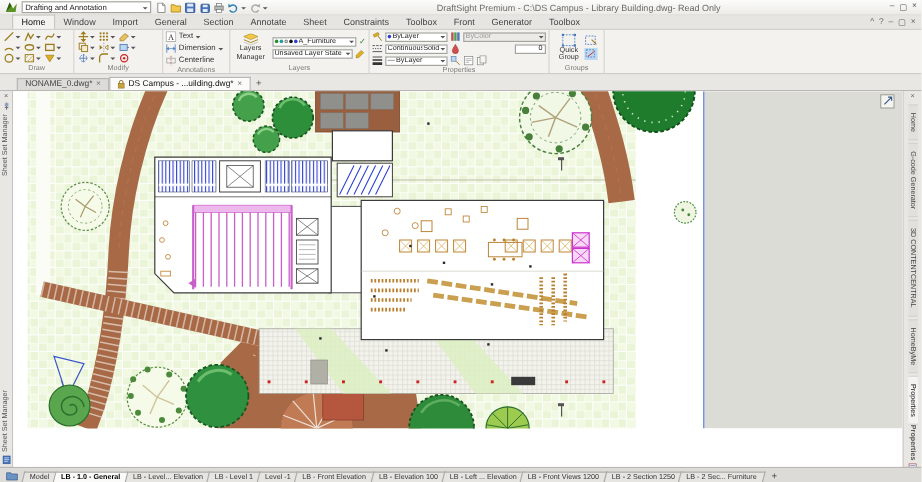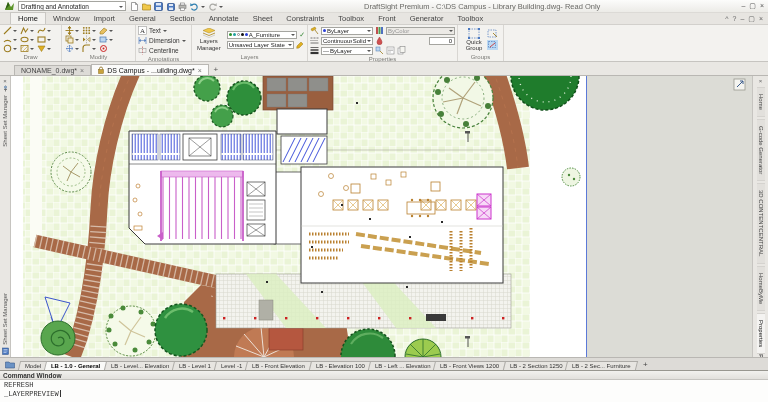--- a/index.html
+++ b/index.html
@@ -815,21 +815,14 @@
     <span class="stab"><span>Level -1</span></span>
     <span class="stab"><span>LB - Front Elevation</span></span>
     <span class="stab"><span>LB - Elevation 100</span></span>
     <span class="stab"><span>LB - Left ... Elevation</span></span>
     <span class="stab"><span>LB - Front Views 1200</span></span>
     <span class="stab"><span>LB - 2 Section 1250</span></span>
     <span class="stab"><span>LB - 2 Sec... Furniture</span></span>
     <span class="splus">+</span>
   </div>
 
-  <div class="cmd">
-    <div class="cmdhdr">Command Window</div>
-    <div class="cmdbody">
-      <div>REFRESH</div>
-      <div class="caret-line">_LAYERPREVIEW</div>
-    </div>
-  </div>
 
 </div>
 
 </body></html>

